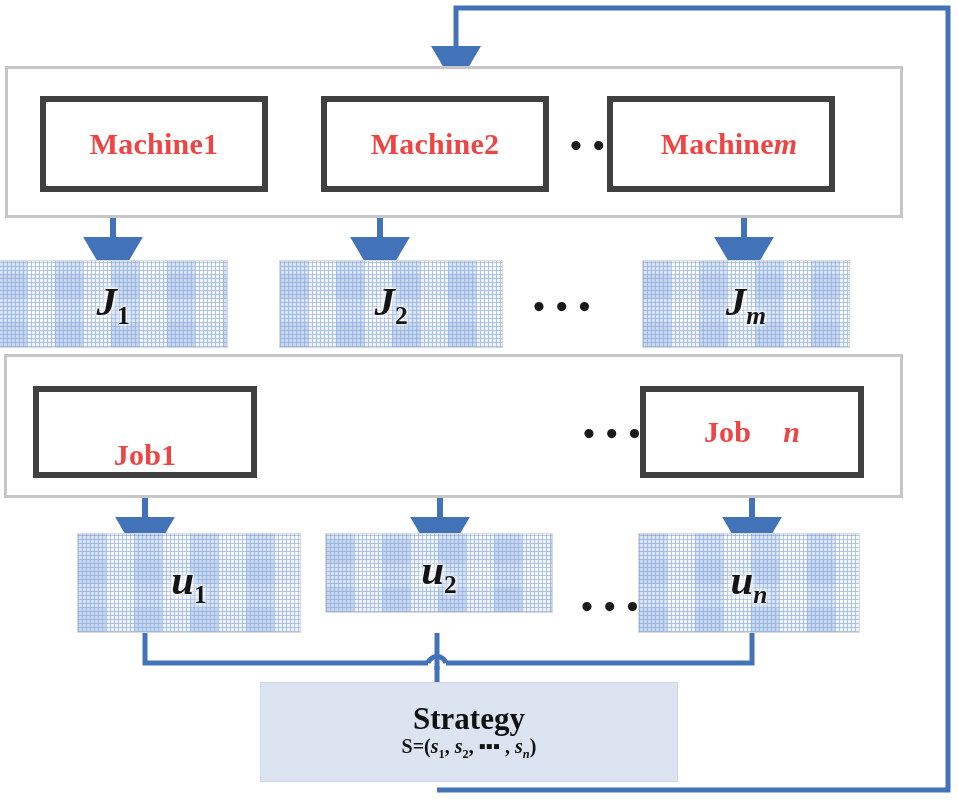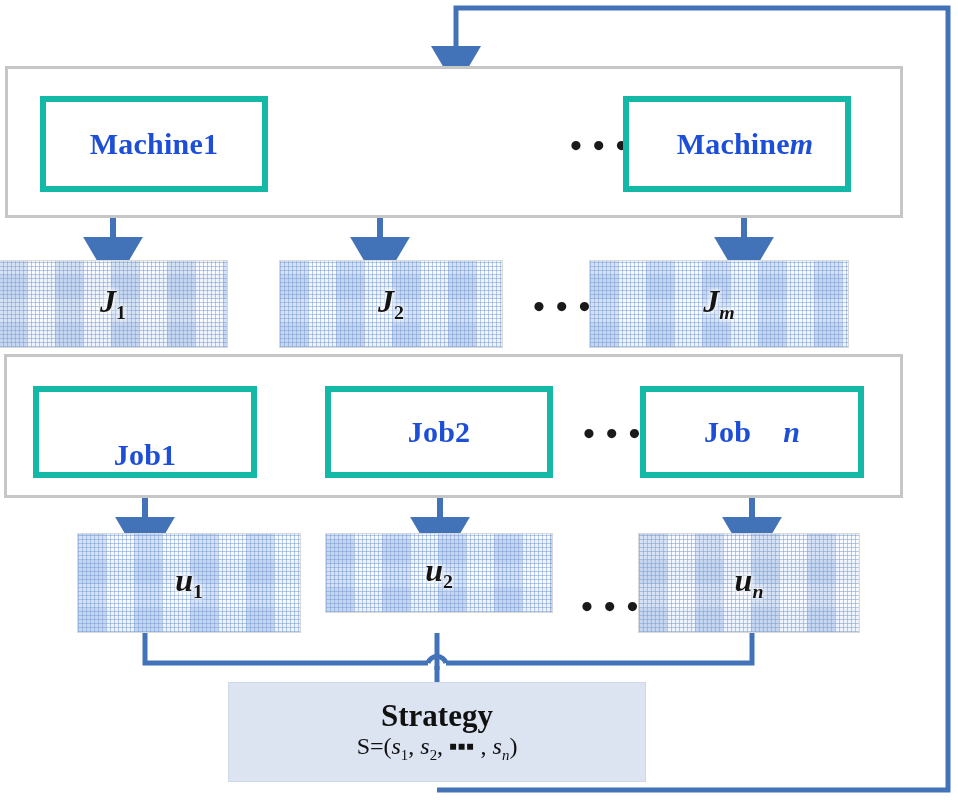--- a/index.html
+++ b/index.html
@@ -15,28 +15,28 @@
   .group-box{
     position:absolute;
     border:3px solid #c6c6c6;
     background:#ffffff;
     box-sizing:border-box;
   }
 
   
   .node-box{
     position:absolute;
-    border:6px solid #14b8a6;
+    border:6px solid #404040;
     background:#ffffff;
     box-sizing:border-box;
     display:flex;align-items:center;justify-content:center;
     font-family:"Liberation Serif", serif;
     font-weight:bold;
     font-size:30px;
-    color:#1d4ed8;
+    color:#ef4444;
     letter-spacing:.2px;
     white-space:nowrap;
   }
   .node-box .it{font-style:italic;}
 
   
   .tex-box{
     position:absolute;
     box-sizing:border-box;
     display:flex;align-items:center;justify-content:center;
@@ -45,21 +45,21 @@
       repeating-linear-gradient(0deg,  rgba(125,160,215,.55) 0 1px, rgba(255,255,255,0) 1px 4px),
       repeating-linear-gradient(90deg, rgba(125,160,215,.55) 0 1px, rgba(255,255,255,0) 1px 4px),
       repeating-linear-gradient(90deg, rgba(150,180,225,.30) 0 28px, rgba(255,255,255,.55) 28px 56px),
       repeating-linear-gradient(0deg,  rgba(150,180,225,.18) 0 24px, rgba(255,255,255,.45) 24px 48px);
     border:1px solid #d9d9d9;
   }
   .tex-label{
     position:relative;
     font-family:"Liberation Serif", serif;
     font-weight:bold;font-style:italic;
-    font-size:32px;color:#141414;
+    font-size:41px;color:#141414;
     text-shadow:0 0 3px #fff, 0 0 6px #fff, 0 0 9px #fff;
     white-space:nowrap;
   }
   .tex-label sub{font-size:.62em;font-style:normal;font-weight:bold;}
   .tex-label sub.it{font-style:italic;}
 
   
   .dots{
     position:absolute;
     font-family:"Liberation Serif", serif;
@@ -71,23 +71,24 @@
   
   .strategy-box{
     position:absolute;
     background:#dce4f2;
     border:1px solid #cfd8ea;
     box-sizing:border-box;
     display:flex;flex-direction:column;
     align-items:center;justify-content:center;
     font-family:"Liberation Serif", serif;
     color:#111111;
+    margin-left:32px;
   }
   .strategy-title{font-weight:bold;font-size:31px;line-height:1.05;}
-  .strategy-formula{font-weight:normal;font-size:24px;line-height:1.15;white-space:nowrap;}
+  .strategy-formula{font-weight:bold;font-size:20px;line-height:1.15;white-space:nowrap;}
   .strategy-formula .it{font-style:italic;}
   .strategy-formula sub{font-size:.62em;}
   .strategy-formula sub.it{font-style:italic;}
 
   svg.overlay{position:absolute;left:0;top:0;width:958px;height:803px;pointer-events:none;}
 </style>
 </head>
 <body>
 
 <div id="stage">
@@ -127,51 +128,51 @@
       <path d="M437,666 L437,682" fill="none" stroke="#4272b8" stroke-width="5"></path>
     </g>
   </svg>
 
   <div class="group-box" style="left:5px;top:66px;width:898px;height:152px;"></div>
 
   <div class="node-box" style="left:40px;top:96px;width:228px;height:96px;">
     <span>Machine1</span>
   </div>
 
+  <div class="node-box" style="left:321px;top:96px;width:228px;height:96px;">
+    <span>Machine2</span>
+  </div>
 
   <div class="dots" style="left:570px;top:129px;">• • •</div>
 
-  <div class="node-box" style="left:623px;top:96px;width:228px;height:96px;padding-left:16px;">
+  <div class="node-box" style="left:607px;top:96px;width:228px;height:96px;padding-left:16px;">
     <span>Machine </span>
       <span class="it">m</span>
   </div>
 
   <div class="tex-box" style="left:-2px;top:260px;width:230px;height:88px;">
     <span class="tex-label"><span>J</span><sub>1</sub></span>
   </div>
 
   <div class="tex-box" style="left:279px;top:260px;width:224px;height:88px;">
     <span class="tex-label"><span>J</span><sub>2</sub></span>
   </div>
 
   <div class="dots" style="left:533px;top:290px;">• • •</div>
 
-  <div class="tex-box" style="left:589px;top:260px;width:260px;height:88px;">
+  <div class="tex-box" style="left:642px;top:260px;width:208px;height:88px;">
     <span class="tex-label"><span>J</span><sub class="it">m</sub></span>
   </div>
 
   <div class="group-box" style="left:4px;top:354px;width:899px;height:144px;"></div>
 
   <div class="node-box" style="left:33px;top:386px;width:224px;height:92px;align-items:flex-end;">
     <span>Job1</span>
   </div>
 
-  <div class="node-box" style="left:325px;top:386px;width:228px;height:92px;">
-    <span>Job2</span>
-  </div>
 
   <div class="dots" style="left:583px;top:417px;">• • •</div>
 
   <div class="node-box" style="left:640px;top:386px;width:224px;height:92px;gap:32px;">
     <span>Job </span>
       <span class="it">n</span>
   </div>
 
   <div class="tex-box" style="left:33px;top:533px;width:224px;height:100px;margin-left:44px;">
     <span class="tex-label"><span>u</span><sub>1</sub></span>

